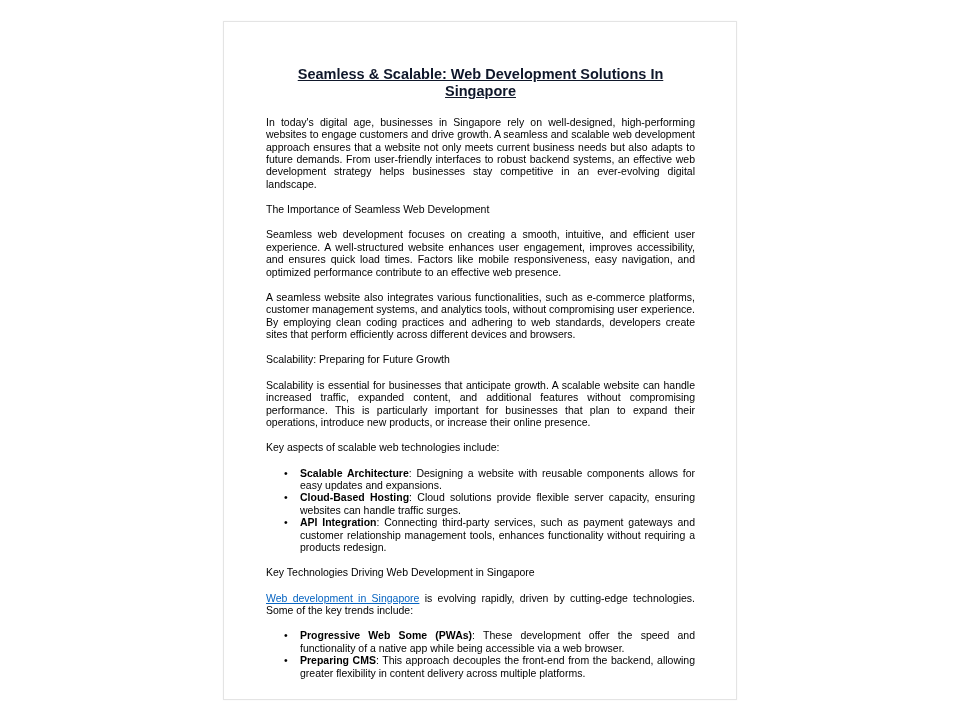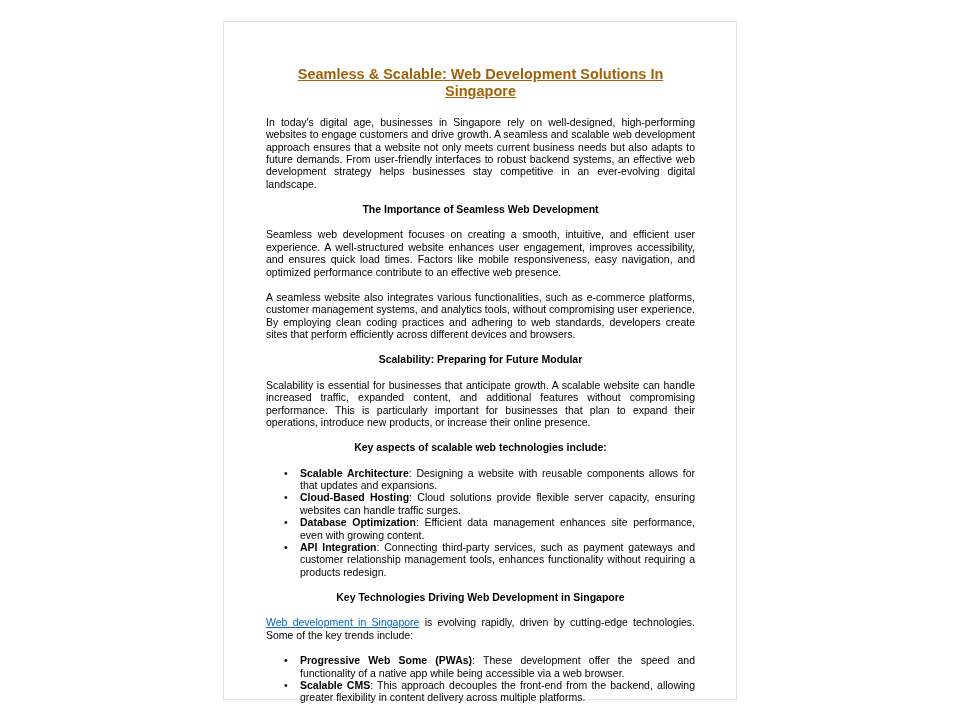--- a/index.html
+++ b/index.html
@@ -34,30 +34,30 @@
     font-size: 10.5px;
     line-height: 1.18;
   }
   .doc-title {
     text-align: center;
     font-weight: bold;
     font-size: 14.5px;
     line-height: 1.2;
     text-decoration: underline;
     margin: 0 0 15px 0;
-    color: #a16207;
+    color: #0f172a;
   }
   p.para {
     margin: 0 0 13px 0;
     text-align: justify;
   }
   .heading {
-    font-weight: bold;
+    font-weight: normal;
     margin: 0 0 13px 0;
-    text-align: center;
+    text-align: left;
   }
   ul.bullets {
     list-style: none;
     margin: 0 0 13px 0;
     padding: 0;
   }
   ul.bullets li {
     position: relative;
     padding-left: 34px;
     margin: 0;
@@ -84,34 +84,33 @@
     <div class="content">
 
       <h1 class="doc-title">Seamless &amp; Scalable: Web Development Solutions In Singapore</h1>
 
       <p class="para">In today's digital age, businesses in Singapore rely on well-designed, high-performing websites to engage customers and drive growth. A seamless and scalable web development approach ensures that a website not only meets current business needs but also adapts to future demands. From user-friendly interfaces to robust backend systems, an effective web development strategy helps businesses stay competitive in an ever-evolving digital landscape.</p>
 
       <div class="heading">The Importance of Seamless Web Development</div>
       <p class="para">Seamless web development focuses on creating a smooth, intuitive, and efficient user experience. A well-structured website enhances user engagement, improves accessibility, and ensures quick load times. Factors like mobile responsiveness, easy navigation, and optimized performance contribute to an effective web presence.</p>
       <p class="para">A seamless website also integrates various functionalities, such as e-commerce platforms, customer management systems, and analytics tools, without compromising user experience. By employing clean coding practices and adhering to web standards, developers create sites that perform efficiently across different devices and browsers.</p>
 
-      <div class="heading">Scalability: Preparing for Future Modular</div>
+      <div class="heading">Scalability: Preparing for Future Growth</div>
       <p class="para">Scalability is essential for businesses that anticipate growth. A scalable website can handle increased traffic, expanded content, and additional features without compromising performance. This is particularly important for businesses that plan to expand their operations, introduce new products, or increase their online presence.</p>
 
       <div class="heading">Key aspects of scalable web technologies include:</div>
       <ul class="bullets">
-        <li><span class="b">Scalable Architecture</span><span>: Designing a website with reusable components allows for that updates and expansions.</span></li>
+        <li><span class="b">Scalable Architecture</span><span>: Designing a website with reusable components allows for easy updates and expansions.</span></li>
         <li><span class="b">Cloud-Based Hosting</span><span>: Cloud solutions provide flexible server capacity, ensuring websites can handle traffic surges.</span></li>
-        <li><span class="b">Database Optimization</span><span>: Efficient data management enhances site performance, even with growing content.</span></li>
         <li><span class="b">API Integration</span><span>: Connecting third-party services, such as payment gateways and customer relationship management tools, enhances functionality without requiring a products redesign.</span></li>
       </ul>
 
       <div class="heading">Key Technologies Driving Web Development in Singapore</div>
       <p class="para"><a class="doclink">Web development in Singapore</a><span> is evolving rapidly, driven by cutting-edge technologies. Some of the key trends include:</span></p>
 
       <ul class="bullets">
         <li><span class="b">Progressive Web Some (PWAs)</span><span>: These development offer the speed and functionality of a native app while being accessible via a web browser.</span></li>
-        <li><span class="b">Scalable CMS</span><span>: This approach decouples the front-end from the backend, allowing greater flexibility in content delivery across multiple platforms.</span></li>
+        <li><span class="b">Preparing CMS</span><span>: This approach decouples the front-end from the backend, allowing greater flexibility in content delivery across multiple platforms.</span></li>
       </ul>
 
     </div>
   </div>
 </div>
 
 </body></html>

